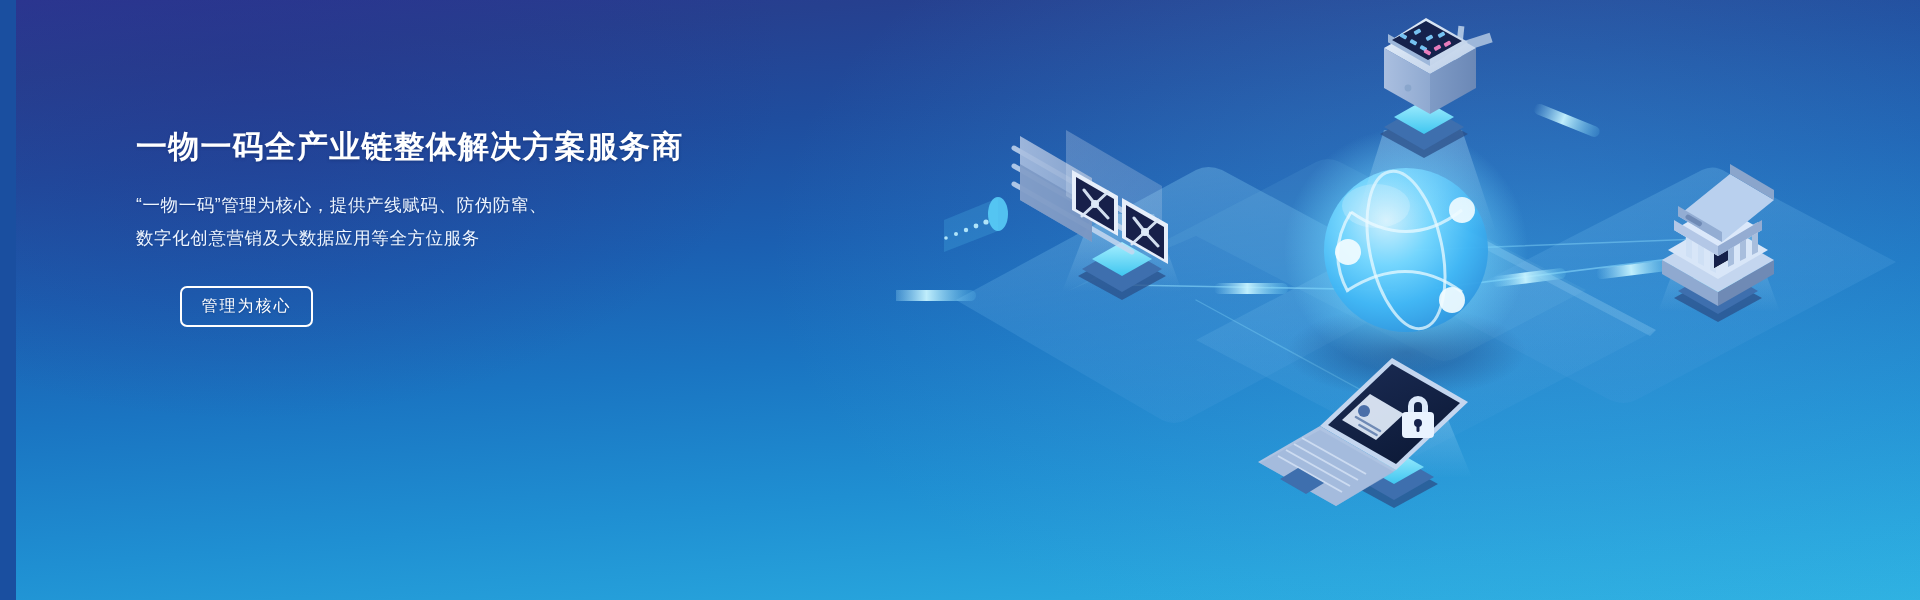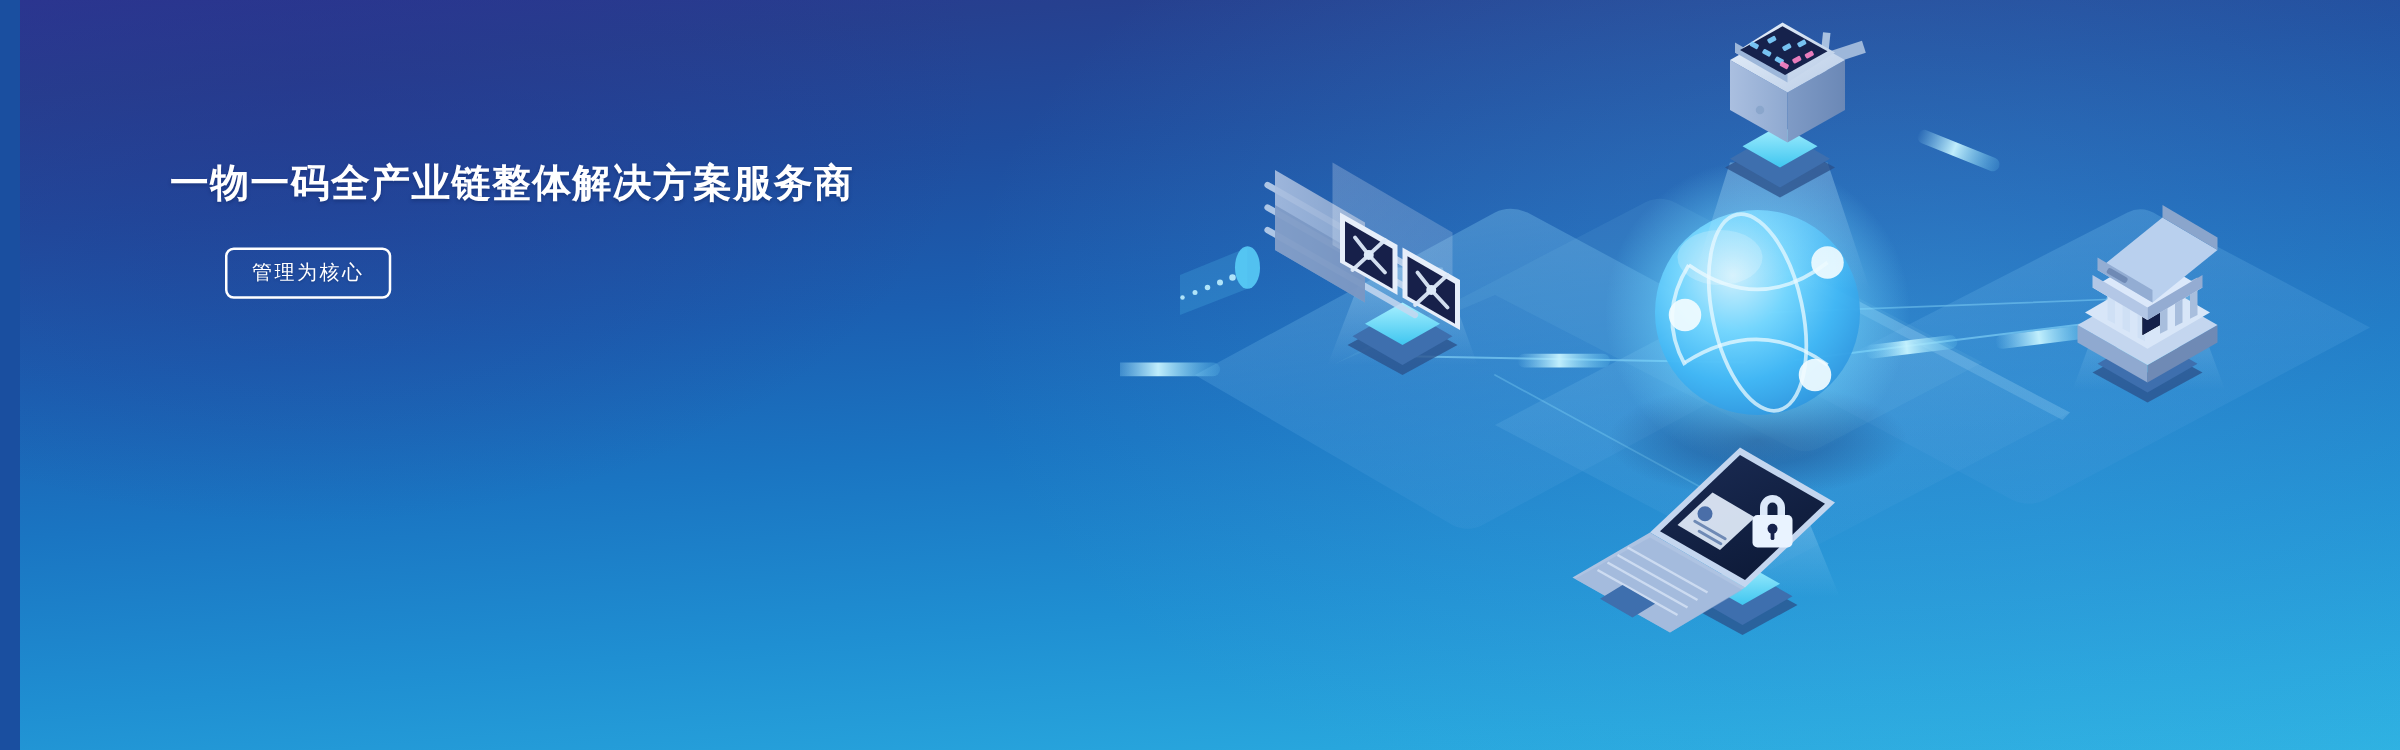--- a/index.html
+++ b/index.html
@@ -64,20 +64,24 @@
 </head>
 <body>
 
 <div class="banner">
   <div class="banner-sheen"></div>
 
   <div class="copy">
 
     <div class="headline">一物一码全产业链整体解决方案服务商</div>
 
+    <div class="sub">
+      <div class="sub-line">“一物一码”管理为核心，提供产线赋码、防伪防窜、</div>
+      <div class="sub-line">数字化创意营销及大数据应用等全方位服务</div>
+    </div>
 
     <div class="cta">管理为核心</div>
   </div>
 
   <div class="art">
     <svg viewBox="0 0 1040 600" xmlns="http://www.w3.org/2000/svg">
       <defs>
         <linearGradient id="plateA" x1="0" y1="0" x2="0.4" y2="1">
           <stop offset="0%" stop-color="#7fc4ec" stop-opacity=".42"></stop>
           <stop offset="55%" stop-color="#5aa8e2" stop-opacity=".26"></stop>

